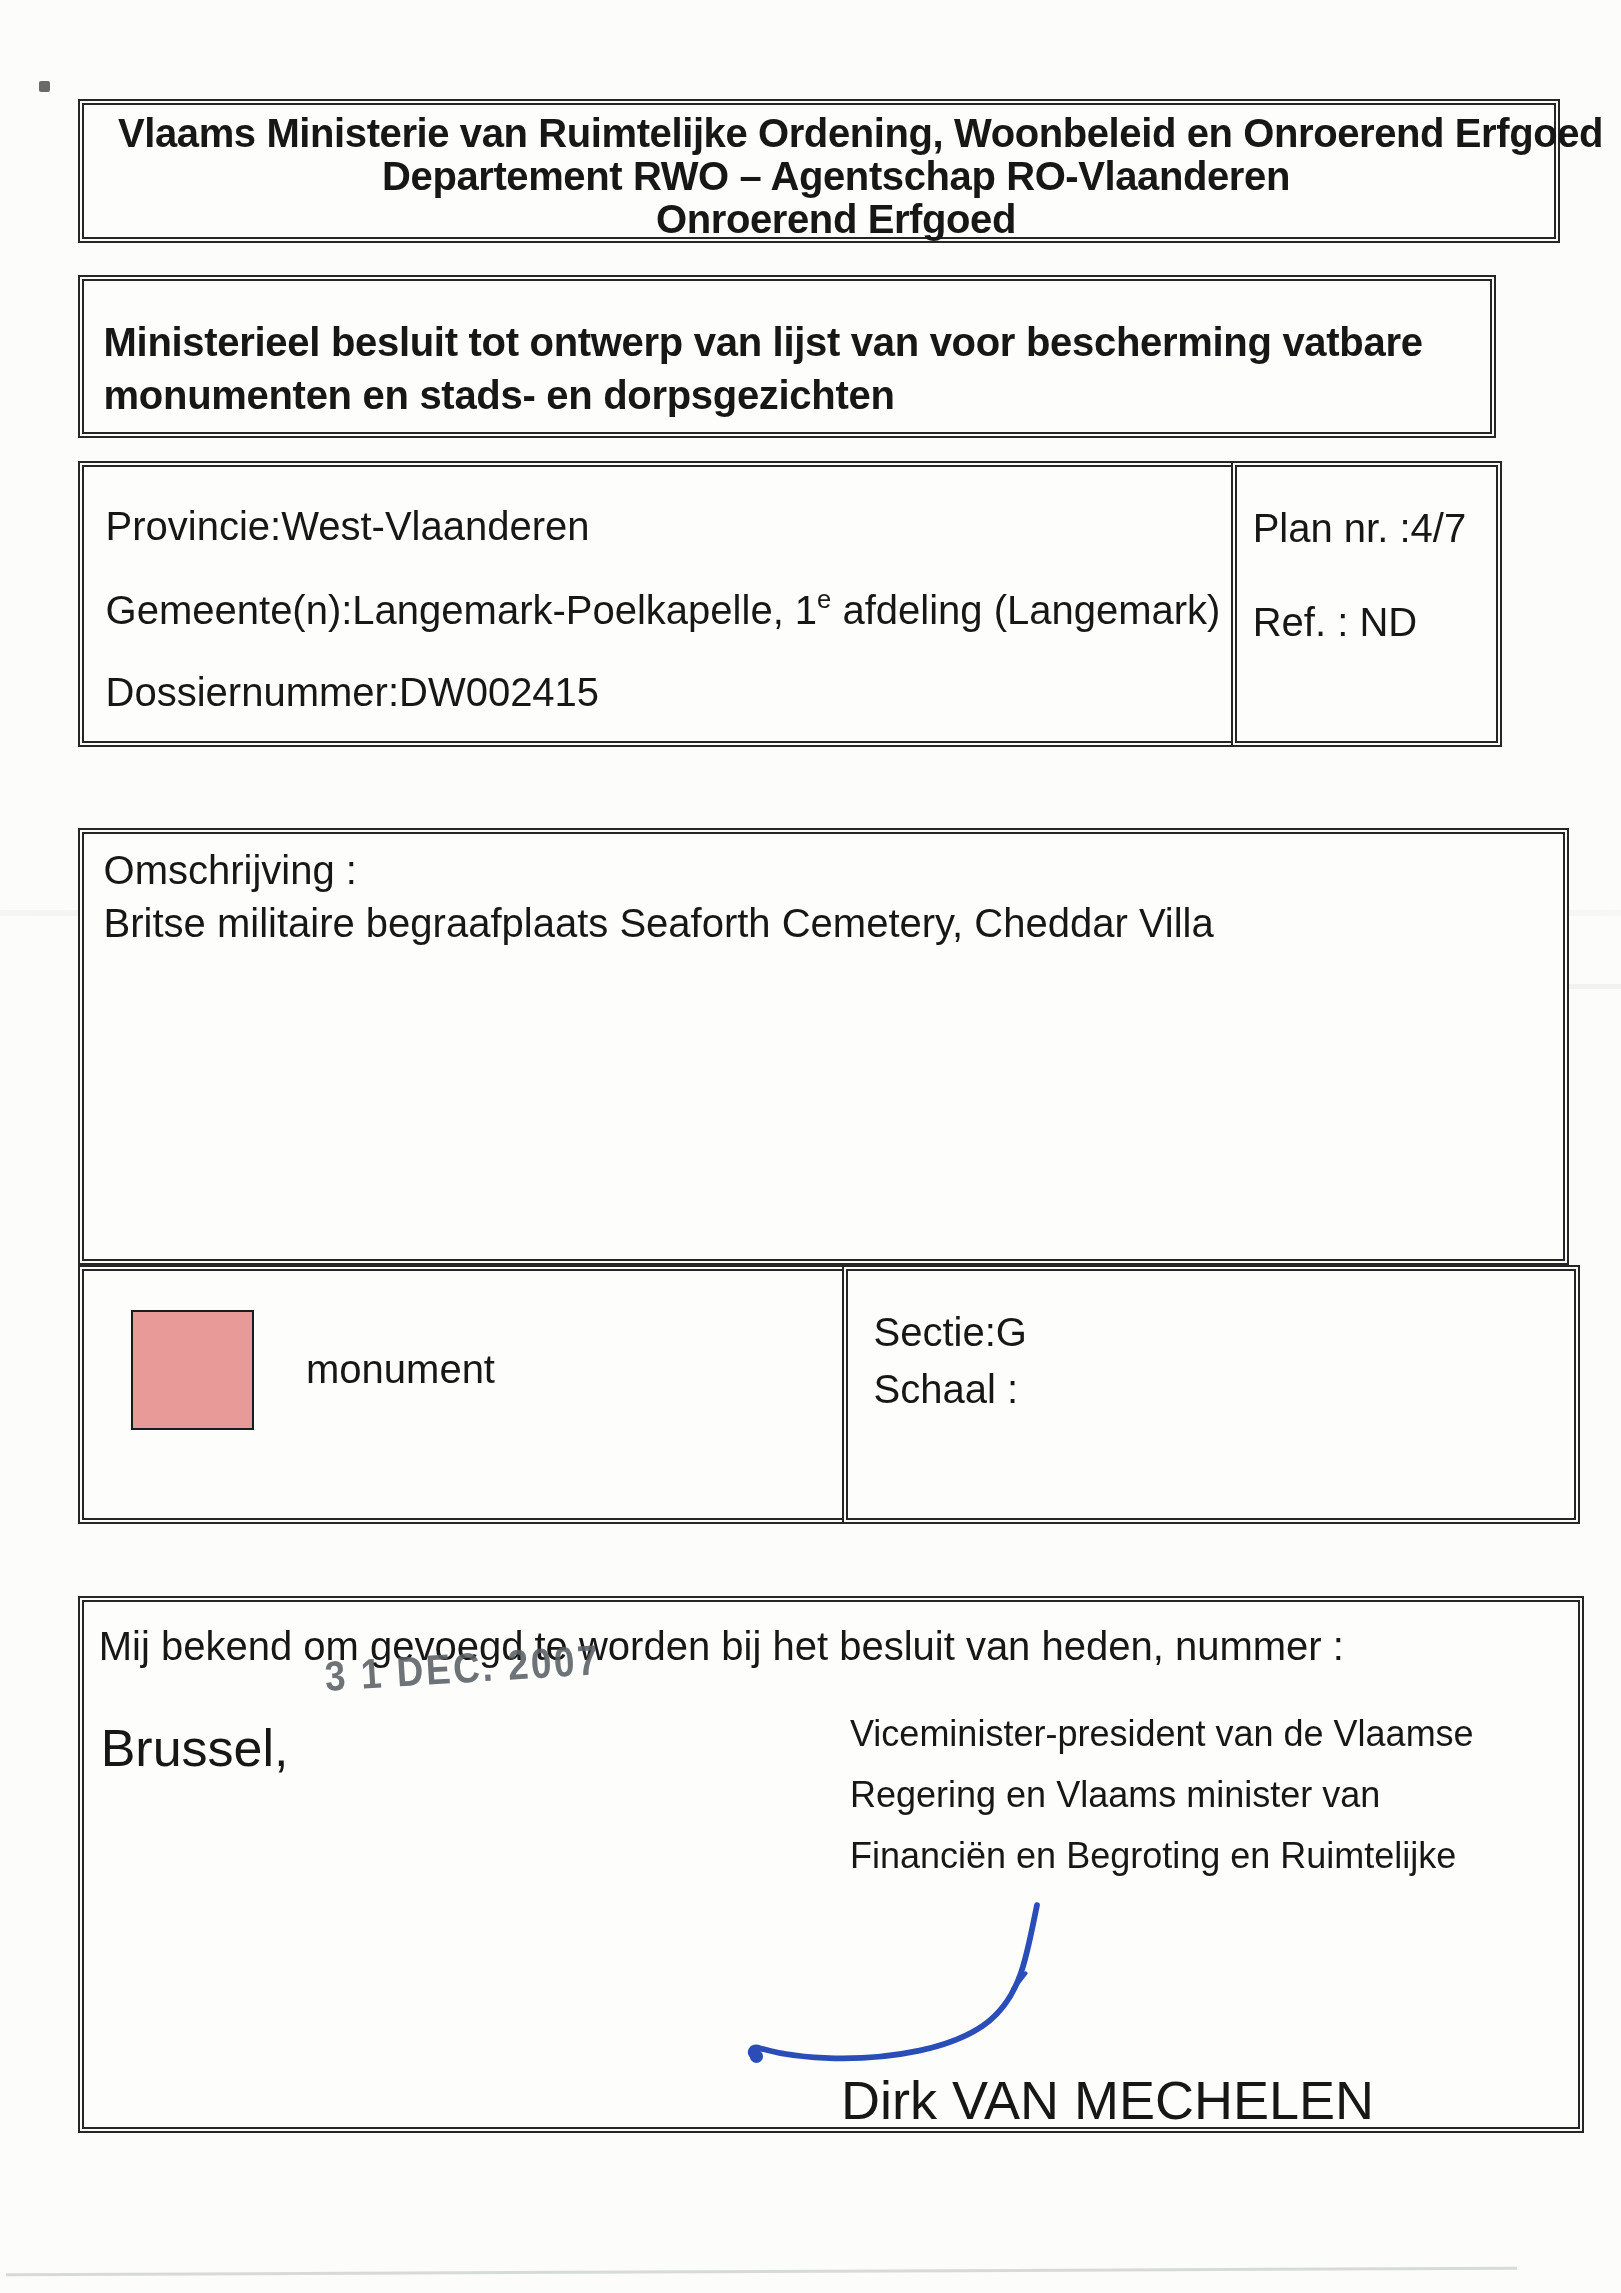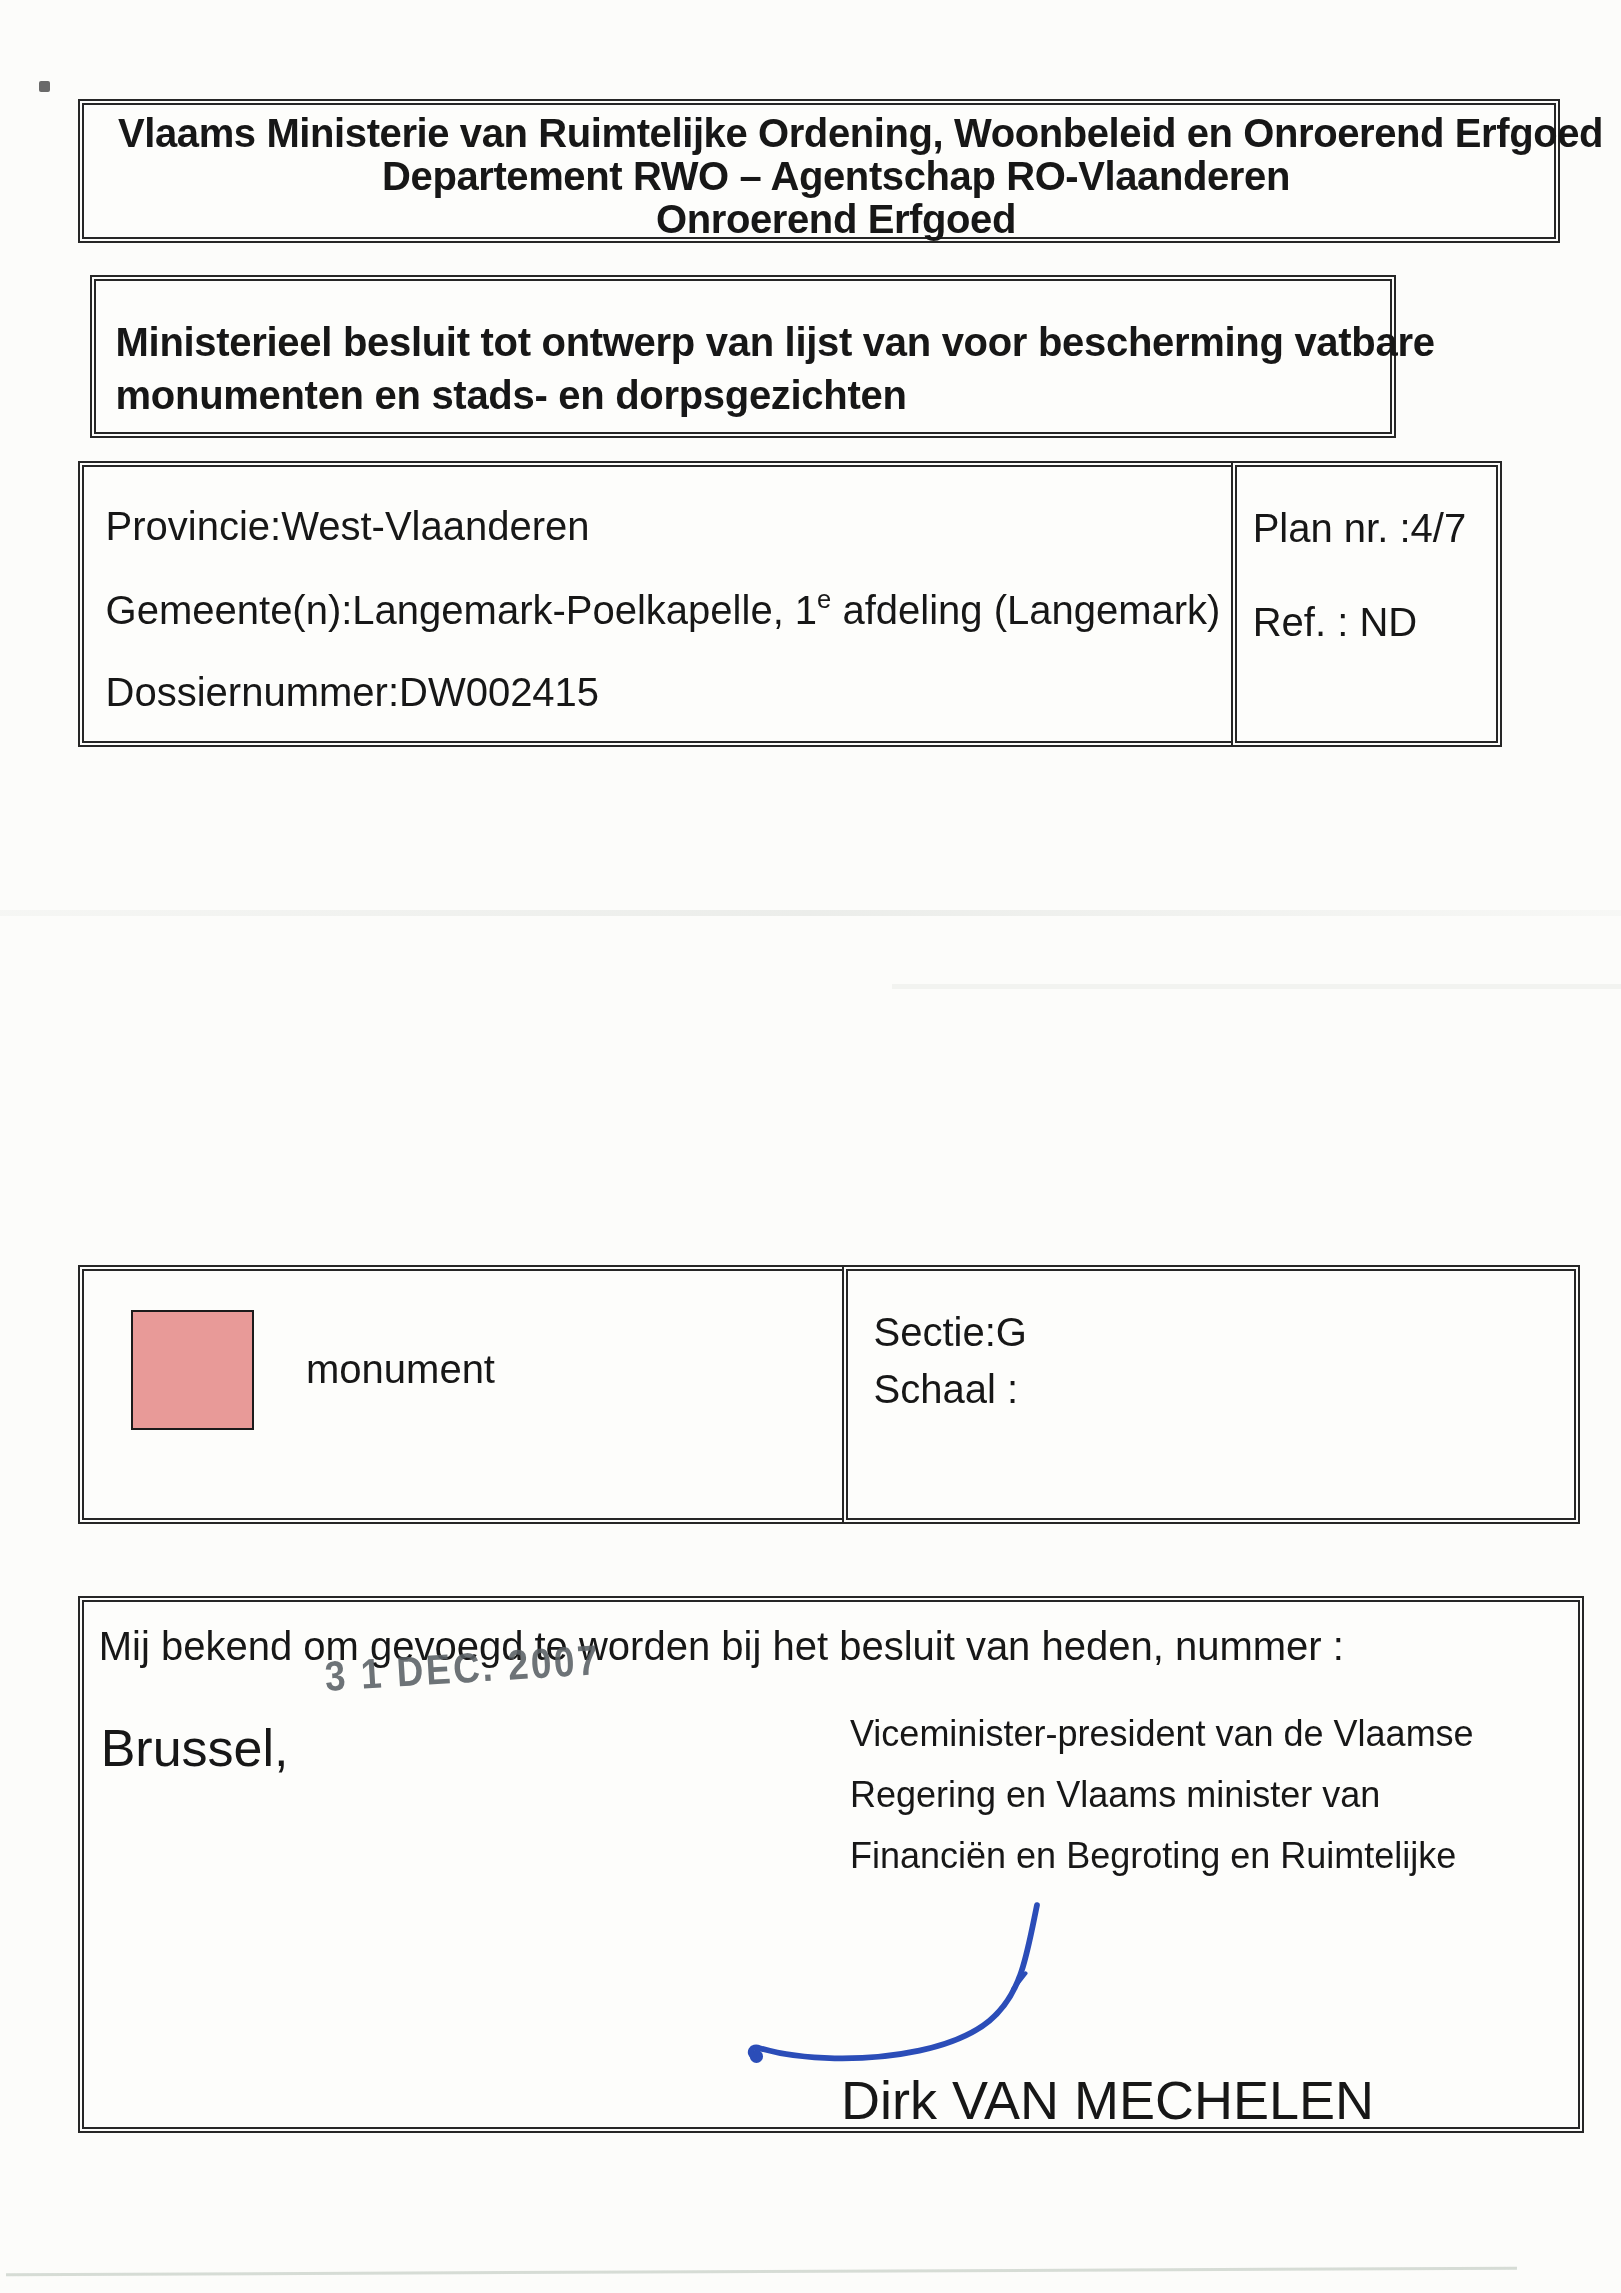--- a/index.html
+++ b/index.html
@@ -17,21 +17,21 @@
     border:6.9px double #262626;
     background:#fdfdfb;
     box-sizing:border-box;
   }
 
   
   .header-box{left:78px;top:99px;width:1482px;height:144px;text-align:center;padding-top:6.9px;padding-left:34px;}
   .header-box div{font-weight:bold;font-size:40px;line-height:43px;letter-spacing:-0.4px;white-space:nowrap;}
 
   
-  .title-box{left:90px;top:275px;width:1306px;height:163px;padding:35px 0 0 19.6px;}
+  .title-box{left:78px;top:275px;width:1418px;height:163px;padding:35px 0 0 19.6px;}
   .title-box div{font-weight:bold;font-size:40px;line-height:53px;letter-spacing:-0.3px;white-space:nowrap;}
 
   
   .case-box{left:78px;top:461px;width:1281px;height:286px;display:flex;flex-direction:column;justify-content:space-between;padding:37px 0 25.5px 21.6px;}
   .case-box .line{font-size:40px;white-space:nowrap;}
   .case-box sup{font-size:25.5px;position:relative;top:-2px;}
   .planref-box{left:1231px;top:461px;width:271px;height:286px;padding:39px 0 0 15.7px;}
   .planref-box .line{font-size:40px;margin-bottom:49px;white-space:nowrap;}
 
   
@@ -97,20 +97,24 @@
   <div class="docbox case-box">
     <div class="line">Provincie:West-Vlaanderen</div>
     <div class="line"><span>Gemeente(n):Langemark-Poelkapelle, 1</span><sup>e</sup><span> afdeling (Langemark)</span></div>
     <div class="line">Dossiernummer:DW002415</div>
   </div>
   <div class="docbox planref-box">
     <div class="line">Plan nr. :4/7</div>
     <div class="line">Ref. : ND</div>
   </div>
 
+  <div class="docbox omschrijving-box">
+    <div class="line">Omschrijving :</div>
+    <div class="line">Britse militaire begraafplaats Seaforth Cemetery, Cheddar Villa</div>
+  </div>
 
   <div class="docbox legend-box">
     <div class="swatch" style="background-color: rgb(232, 154, 152);"></div>
     <div class="legend-label">monument</div>
   </div>
   <div class="docbox sectie-box">
     <div class="line">Sectie:G</div>
     <div class="line">Schaal :</div>
   </div>
 

